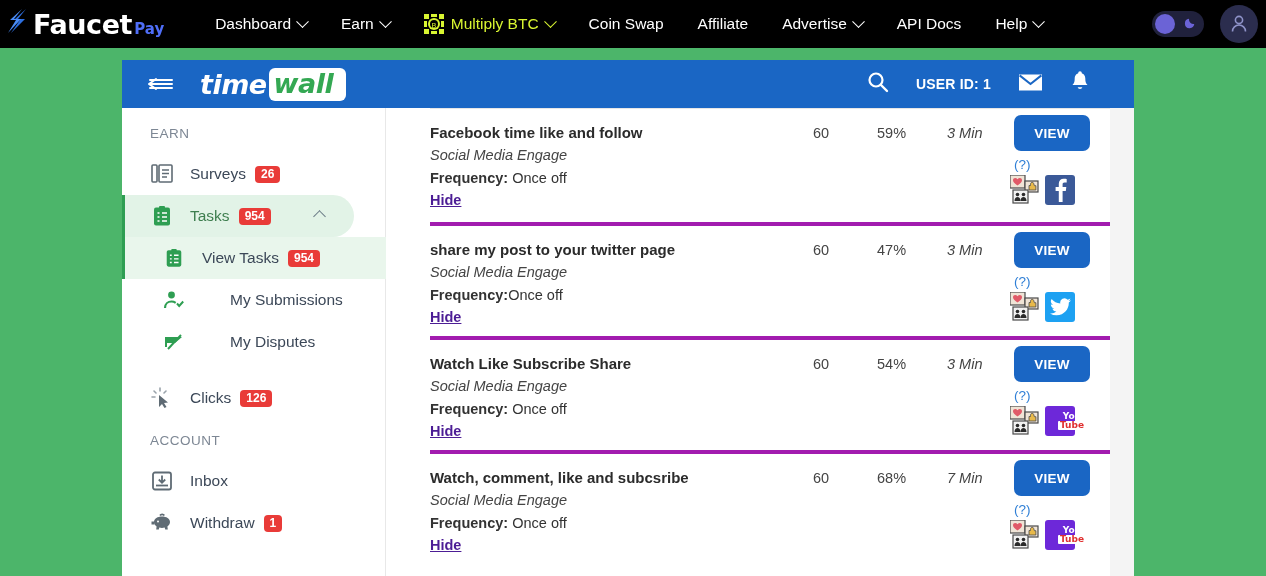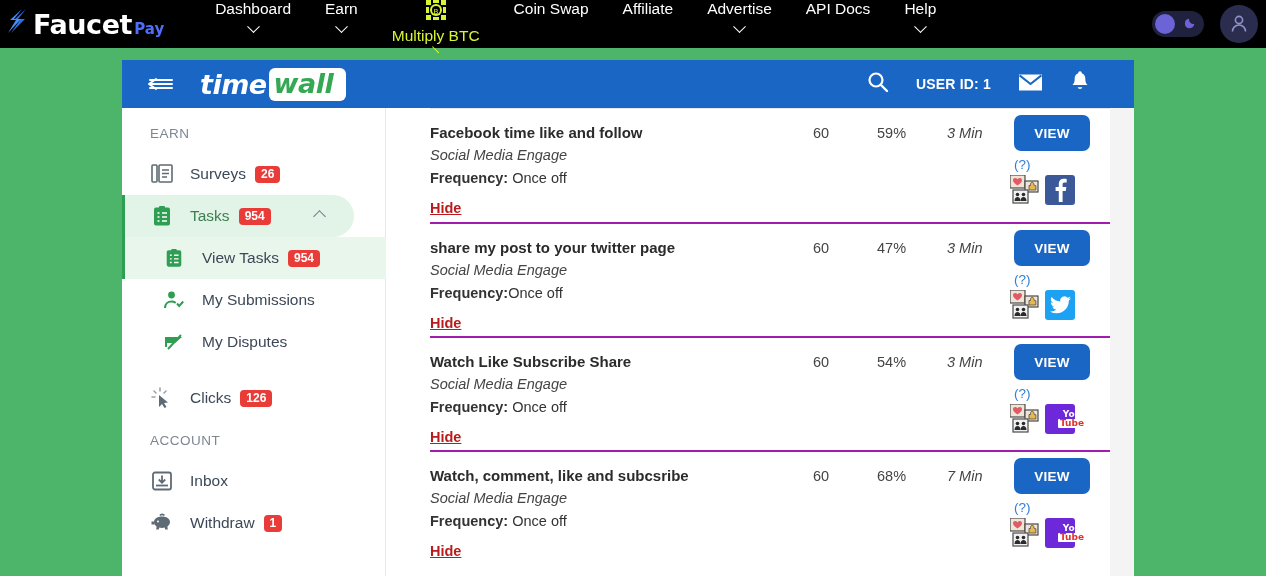--- a/index.html
+++ b/index.html
@@ -20,21 +20,21 @@
   .brand-mark { width: 22px; height: 26px; position: relative; margin-right: 3px; }
   .brand-name {
     color: #fff; font-size: 27px; font-weight: 700; letter-spacing: -.4px;
     font-family: "DejaVu Sans", sans-serif;
   }
   .brand-sub { color: #4f6ef7; font-size: 15px; font-weight: 700; margin-left: 2px;
     font-family: "DejaVu Sans", sans-serif; }
   .navitems { display: flex; align-items: center; height: 48px; }
   .navitem {
     color: #fff; font-size: 15.5px; padding: 0 17px; height: 48px;
-    display: flex; align-items: center; gap: 7px; white-space: nowrap; cursor: pointer; flex-direction: column;
+    display: flex; align-items: center; gap: 7px; white-space: nowrap; cursor: pointer;
   }
   .navitem.hl { color: #d9f531; }
   .caret { display: inline-block; width: 9px; height: 9px; border-right: 1.6px solid currentColor;
     border-bottom: 1.6px solid currentColor; transform: rotate(45deg) translate(-2px,-2px); }
   .btcicon { width: 20px; height: 20px; position: relative; flex: none; }
   .nav-right { position: absolute; right: 8px; top: 0; height: 48px; display: flex; align-items: center; gap: 16px; }
   .toggle {
     width: 52px; height: 26px; border-radius: 13px; background: #20213c; position: relative; cursor: pointer;
   }
   .toggle .knob { position: absolute; left: 3px; top: 3px; width: 20px; height: 20px; border-radius: 50%; background: #6b63d6; }
@@ -71,41 +71,41 @@
   }
   .s-item .ico { width: 24px; height: 24px; margin-right: 16px; flex: none;
     display: flex; align-items: center; justify-content: center; }
   .s-item.active {
     background: #e2f3e7; border-radius: 0 21px 21px 0; width: 232px;
     border-left: 3px solid #2e9e52; padding-left: 25px; color: #3e7e4f;
   }
   .s-item.subactive {
     background: #e9f6ec; width: 264px; border-left: 3px solid #2e9e52; padding-left: 37px;
   }
-  .s-sub { padding-left: 40px; }
+  .s-sub { padding-left: 40px; gap: 28px; }
   .badge {
     background: #e93b38; color: #fff; font-size: 12px; font-weight: 700;
     border-radius: 4px; padding: 2px 6px 3px; margin-left: 9px; line-height: 1;
   }
   .chev-up { position: absolute; right: 30px; width: 9px; height: 9px;
     border-left: 1.8px solid #6a7a86; border-top: 1.8px solid #6a7a86;
     transform: rotate(45deg); }
   .spacer { height: 14px; }
   
   #main { flex: 1; background: #fff; position: relative; padding-left: 44px; }
   .task {
-    position: relative; border-top: 2px solid #a21caf; padding: 15px 0 14px 0; height: 114px;
+    position: relative; border-top: 4px solid #a21caf; padding: 15px 0 14px 0; height: 114px;
   }
   .task:first-child { border-top: 1px solid #e6e6e6; }
   .t-title { font-size: 15px; font-weight: 700; color: #2b2b2b; }
   .t-cat { font-size: 14.5px; font-style: italic; color: #444; margin-top: 6px; }
   .t-freq { font-size: 14.5px; color: #333; margin-top: 7px; }
   .t-freq b { font-weight: 700; }
-  .t-hide { font-size: 14.5px; font-weight: 700; color: #b91c1c; text-decoration: underline;
-    margin-top: 14px; display: inline-block; cursor: pointer; }
+  .t-hide { font-size: 14.5px; font-weight: 700; color: #4c1d95; text-decoration: underline;
+    margin-top: 6px; display: inline-block; cursor: pointer; }
   .col { position: absolute; top: 16px; font-size: 14.5px; color: #444; text-align: left; }
   .c-pts { left: 383px; }
   .c-rate { left: 447px; }
   .c-time { left: 517px; font-style: italic; }
   .viewbtn {
     position: absolute; left: 584px; top: 6px; width: 76px; height: 36px;
     background: #1a66c4; color: #fff; border: none; border-radius: 7px;
     font-size: 13.5px; font-weight: 700; letter-spacing: .3px; cursor: pointer;
     font-family: "Liberation Sans", sans-serif;
   }

